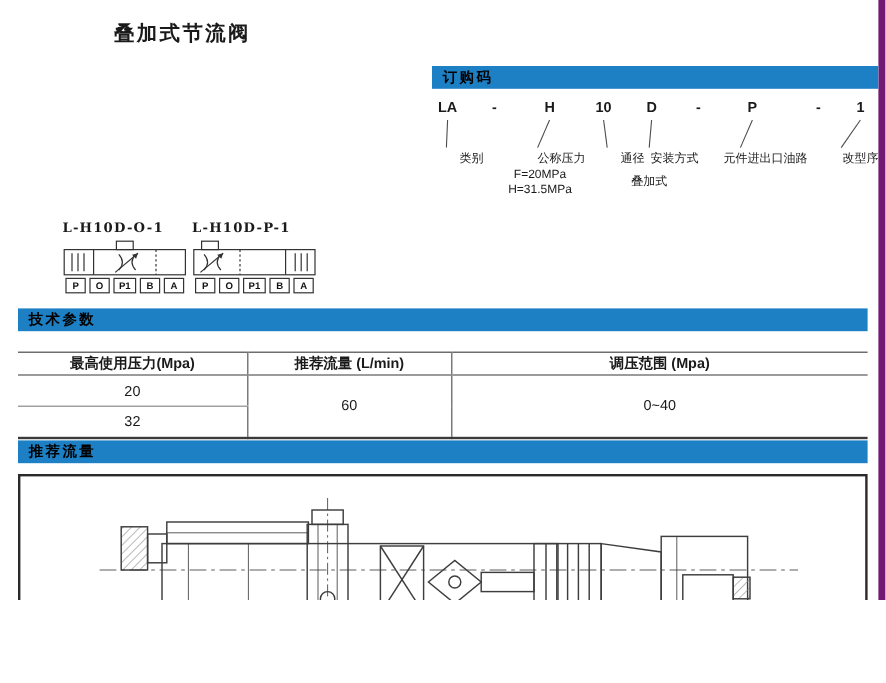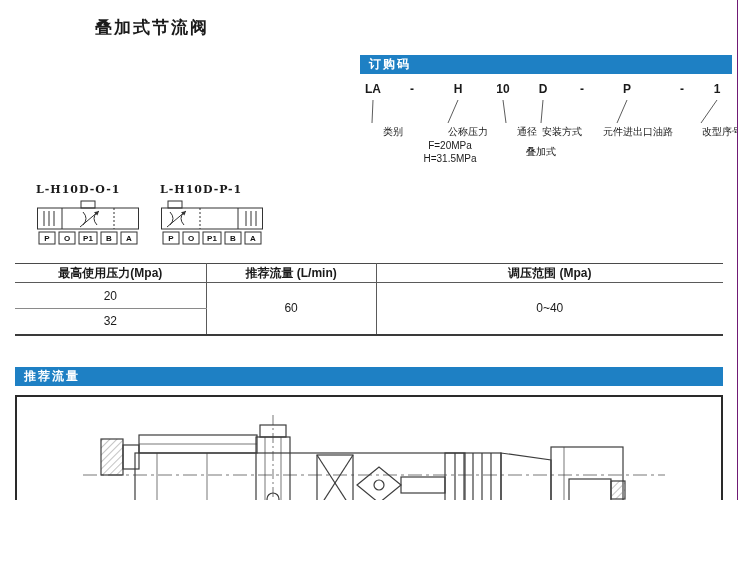--- a/index.html
+++ b/index.html
@@ -7,30 +7,30 @@
   body {
     width:738px; height:569px;
     font-family:"Liberation Sans", sans-serif;
     color:#1a1a1a;
     position:relative;
   }
   .page {
     position:absolute; left:0; top:0;
     width:738px; height:500px;
     background:#fff;
-    border-right:1px solid #701a75;
+    border-right:6px solid #701a75;
     overflow:hidden;
   }
   .title {
     position:absolute; left:95px; top:16px;
     font-size:17px; font-weight:bold; letter-spacing:2px;
   }
   .blue-bar {
     background:var(--header-blue,#1e80c4);
-    color:#ffffff; font-size:12px; font-weight:bold;
+    color:#000000; font-size:12px; font-weight:bold;
     height:19px; line-height:19px;
     padding-left:9px; letter-spacing:2px;
   }
   
   .order-section { position:absolute; left:360px; top:55px; width:372px; height:118px; }
   .order-bar { width:100%; }
   .code-part {
     position:absolute; top:27px; transform:translateX(-50%);
     font-size:12px; font-weight:bold; white-space:nowrap;
   }
@@ -47,21 +47,21 @@
   .symbol-group { position:absolute; width:106px; }
   .symbol-label {
     font-family:"DejaVu Serif", serif;
     font-size:11px; font-weight:bold; letter-spacing:1px;
     margin-bottom:2px;
   }
   
   .tech-section { position:absolute; left:15px; top:257px; width:708px; }
   .tech-table {
     width:100%; border-collapse:collapse; table-layout:fixed;
-    font-size:12px; text-align:center; margin-top:6px;
+    font-size:12px; text-align:center; margin-top:17px;
     border-top:1px solid #4a4a4a; border-bottom:2px solid #3a3a3a;
   }
   .tech-table th { font-weight:bold; height:19px; border-bottom:1px solid #5a5a5a; }
   .tech-table td { height:26px; }
   .tech-table th + th, .tech-table td + td { border-left:1px solid #5a5a5a; }
   .tech-table td.split { border-bottom:1px solid #8a8a8a; }
   
   .outline-section { position:absolute; left:15px; top:367px; width:708px; }
   .drawing-box {
     margin-top:9px; width:708px; height:166px;
@@ -109,21 +109,21 @@
 
     <div class="order-sub" style="left:90px; top:84px">
       <div>F=20MPa</div>
       <div>H=31.5MPa</div>
     </div>
     <div class="order-sub" style="left:181px; top:90px">
       <div>叠加式</div>
     </div>
   </div>
 
-  <div class="symbol-group" style="left:36px; top:183px">
+  <div class="symbol-group" style="left:52px; top:183px">
     <div class="symbol-label">L-H10D-O-1</div>
     <svg width="104" height="48" viewBox="0 0 104 48">
       <g stroke="#333" fill="none" stroke-width="1">
         <rect x="1.5" y="10" width="101" height="21"></rect>
         <line x1="26" y1="10" x2="26" y2="31"></line>
         <line x1="78" y1="10" x2="78" y2="31" stroke-dasharray="2 2"></line>
         <rect x="45" y="3" width="14" height="7"></rect>
         <line x1="8" y1="13" x2="8" y2="28"></line>
         <line x1="13" y1="13" x2="13" y2="28"></line>
         <line x1="18" y1="13" x2="18" y2="28"></line>
@@ -176,20 +176,21 @@
         <text x="11" y="43">P</text>
         <text x="31" y="43">O</text>
         <text x="52" y="43">P1</text>
         <text x="73" y="43">B</text>
         <text x="93" y="43">A</text>
       </g>
     </svg>
   </div>
 
   <div class="tech-section">
+    <div class="blue-bar">技术参数</div>
     <table class="tech-table">
       <colgroup>
           <col style="width:27%">
           <col style="width:24%">
           <col style="width:49%">
         </colgroup>
       <tbody>
         <tr>
           <th>最高使用压力(Mpa)</th>
           <th>推荐流量 (L/min)</th>

